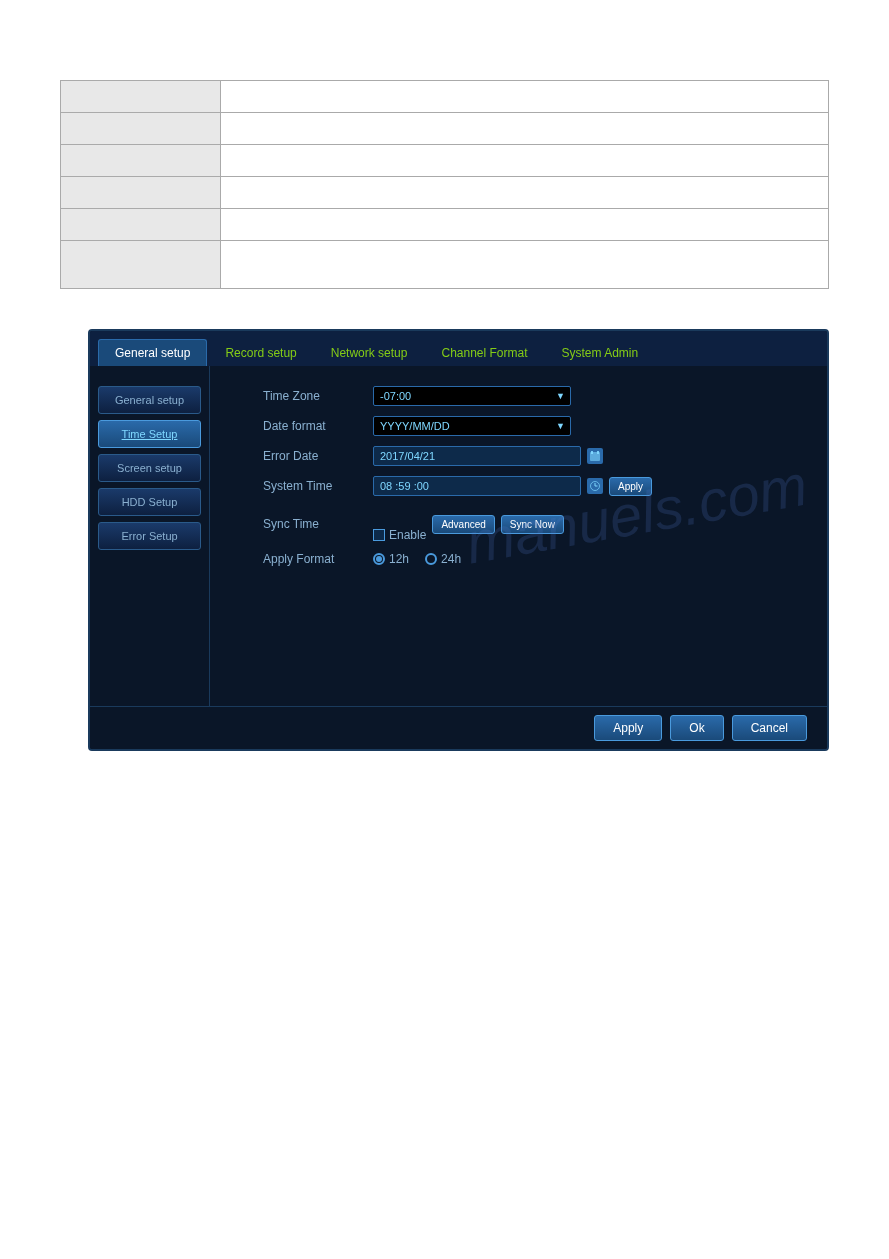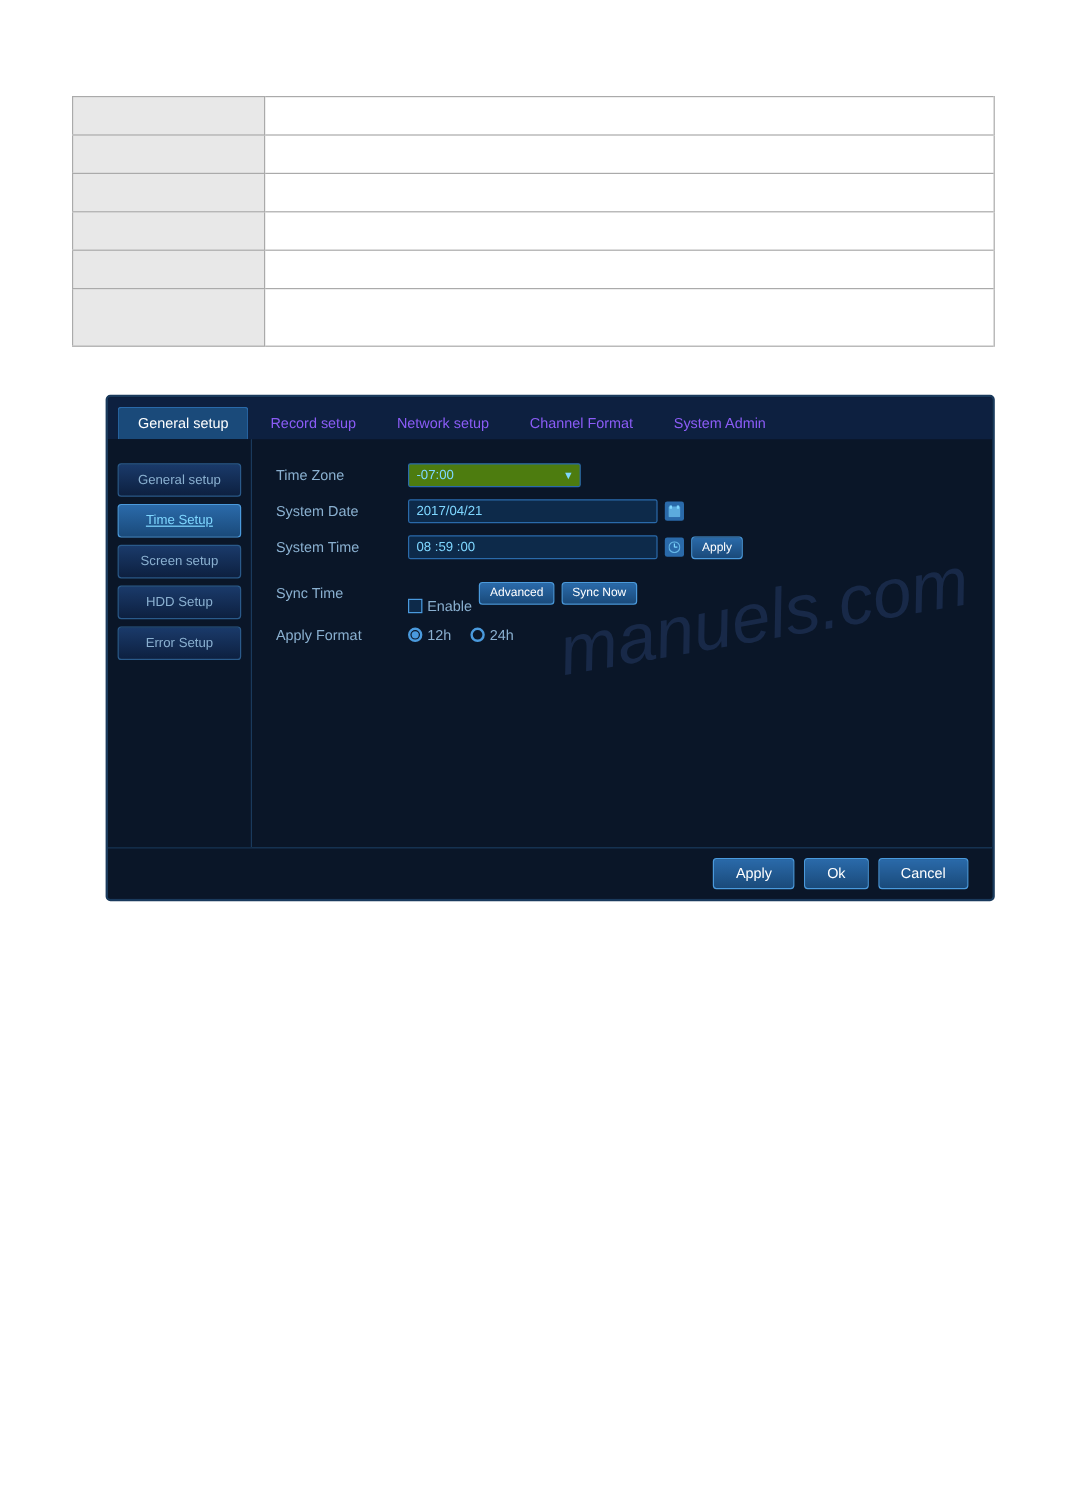--- a/index.html
+++ b/index.html
@@ -54,21 +54,21 @@
     
     .dvr-nav {
       background: #0d2040;
       padding: 8px 8px 0 8px;
       display: flex;
       gap: 2px;
     }
     .dvr-tab {
       padding: 6px 16px;
       font-size: 12px;
-      color: #8b5cf6;
+      color: #84cc16;
       border-radius: 3px 3px 0 0;
       cursor: pointer;
       background: transparent;
       border: none;
     }
     .dvr-tab.active {
       background: #1a4a7a;
       color: #fff;
       border: 1px solid #2a6aaa;
       border-bottom: none;
@@ -116,34 +116,35 @@
     }
     .form-row {
       display: flex;
       align-items: center;
       margin-bottom: 10px;
     }
     .form-label {
       width: 110px;
       font-size: 12px;
       color: #8ab0d0;
+      margin-left: 33px;
     }
     .form-control {
       display: flex;
       align-items: center;
       gap: 6px;
     }
     .dvr-select {
-      background: #4d7c0f;
+      background: #000000;
       border: 1px solid #2a6aaa;
       color: #7fd7ff;
       font-size: 11px;
       padding: 3px 6px;
       border-radius: 2px;
-      width: 144px;
+      width: 198px;
       appearance: none;
       -webkit-appearance: none;
       cursor: pointer;
       position: relative;
     }
     .select-wrapper {
       position: relative;
       display: inline-block;
     }
     .select-wrapper::after {
@@ -328,23 +329,33 @@
           <div class="form-label">Time Zone</div>
           <div class="form-control">
             <div class="select-wrapper">
               <select class="dvr-select">
                 <option>-07:00</option>
               </select>
             </div>
           </div>
         </div>
 
-
-        <div class="form-row">
-          <div class="form-label">System Date</div>
+        <div class="form-row">
+          <div class="form-label">Date format</div>
+          <div class="form-control">
+            <div class="select-wrapper">
+              <select class="dvr-select">
+                <option>YYYY/MM/DD</option>
+              </select>
+            </div>
+          </div>
+        </div>
+
+        <div class="form-row">
+          <div class="form-label">Error Date</div>
           <div class="form-control">
             <input class="dvr-input" type="text" value="2017/04/21" style="">
             <span class="cal-icon">
               <svg width="10" height="10" viewBox="0 0 10 10" fill="none">
                 <rect x="0" y="1" width="10" height="9" rx="1" fill="#7fd7ff" opacity="0.6"></rect>
                 <rect x="1" y="0" width="2" height="3" rx="0.5" fill="#7fd7ff"></rect>
                 <rect x="7" y="0" width="2" height="3" rx="0.5" fill="#7fd7ff"></rect>
               </svg>
             </span>
           </div>

